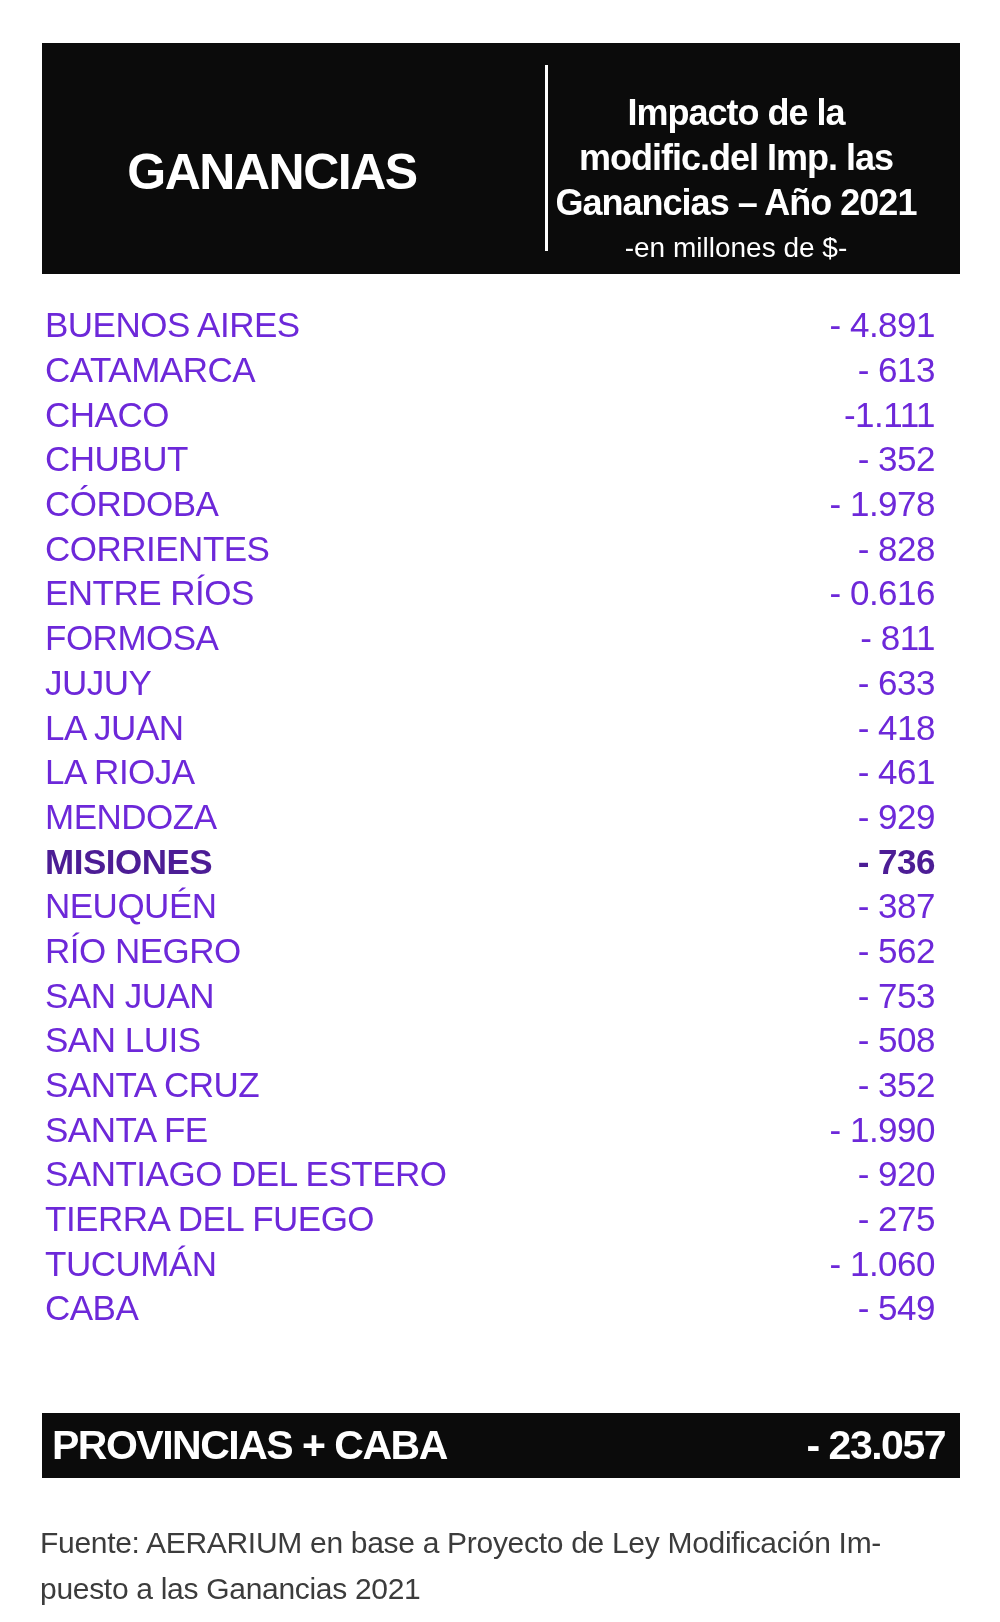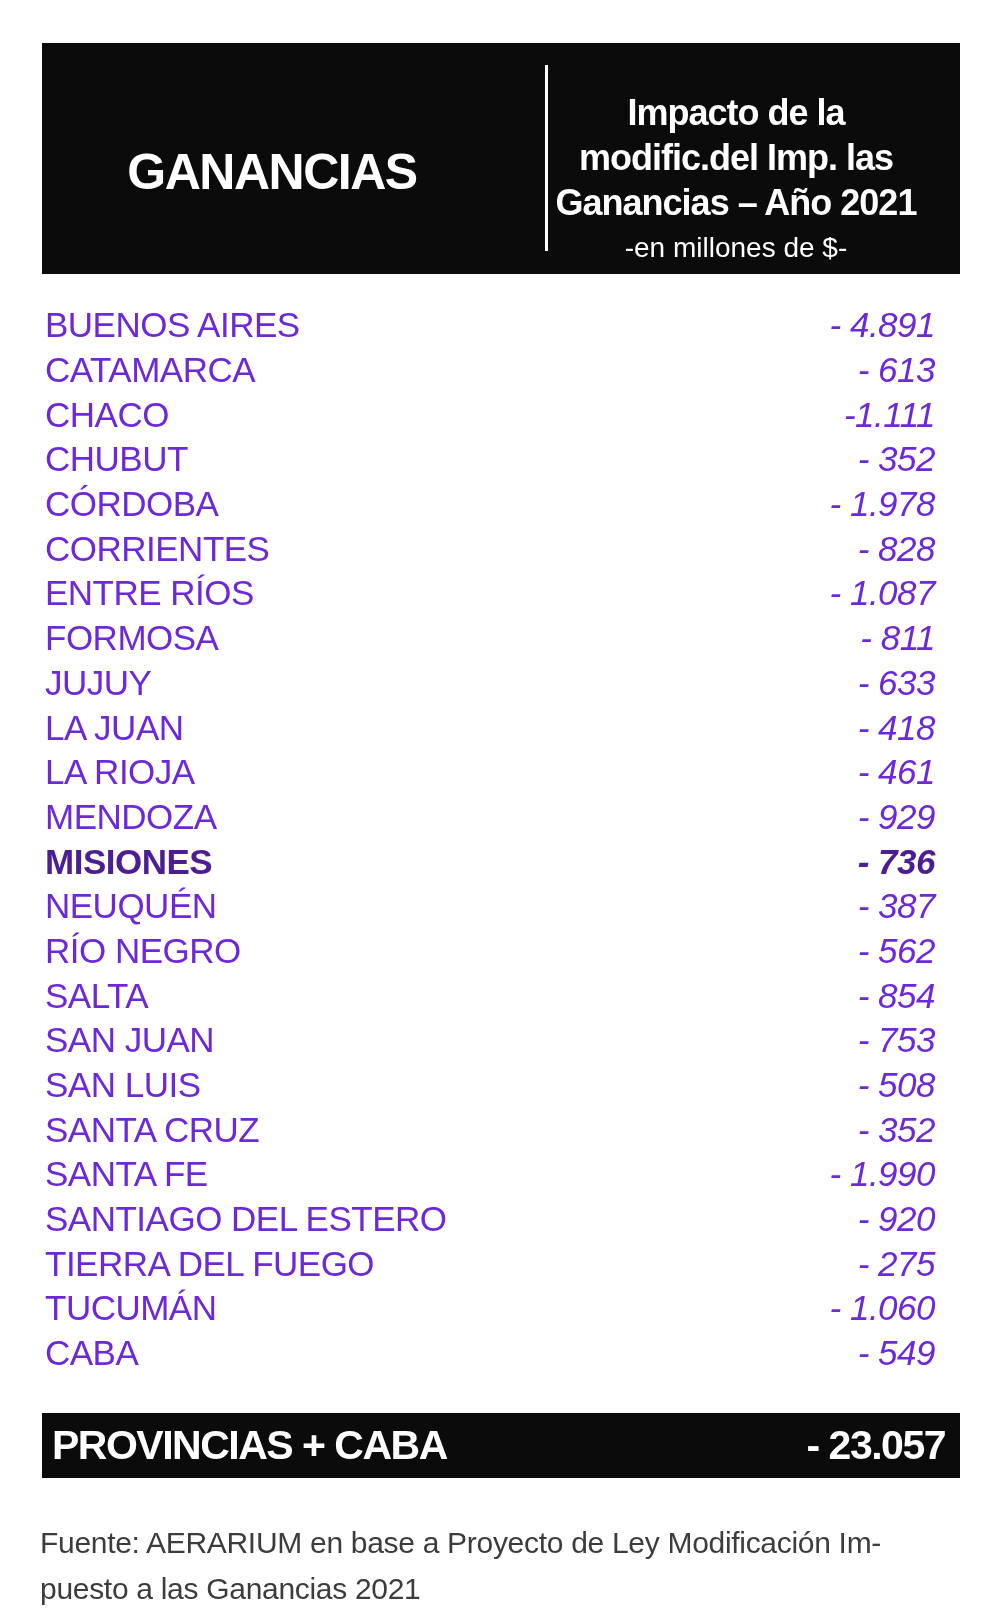--- a/index.html
+++ b/index.html
@@ -72,21 +72,21 @@
     display: flex;
     align-items: center;
     justify-content: space-between;
     padding-left: 45px;
     padding-right: 65px;
     font-size: 35px;
     color: #6d28d9;
     letter-spacing: -0.5px;
     white-space: nowrap;
   }
-  .row .value { text-align: right; font-style: italic; }
+  .row .value { text-align: right; }
   .row.highlight {
     color: #4c1d95;
     font-weight: bold;
   }
 
   
   .total-band {
     position: absolute;
     left: 42px; top: 1413px;
     width: 918px; height: 65px;
@@ -158,21 +158,21 @@
       <span class="value">- 1.978</span>
     </div>
 
     <div class="row">
       <span class="label">CORRIENTES</span>
       <span class="value">- 828</span>
     </div>
 
     <div class="row">
       <span class="label">ENTRE RÍOS</span>
-      <span class="value">- 1.087</span>
+      <span class="value">- 0.616</span>
     </div>
 
     <div class="row">
       <span class="label">FORMOSA</span>
       <span class="value">- 811</span>
     </div>
 
     <div class="row">
       <span class="label">JUJUY</span>
       <span class="value">- 633</span>
@@ -201,24 +201,20 @@
     <div class="row">
       <span class="label">NEUQUÉN</span>
       <span class="value">- 387</span>
     </div>
 
     <div class="row">
       <span class="label">RÍO NEGRO</span>
       <span class="value">- 562</span>
     </div>
 
-    <div class="row">
-      <span class="label">SALTA</span>
-      <span class="value">- 854</span>
-    </div>
 
     <div class="row">
       <span class="label">SAN JUAN</span>
       <span class="value">- 753</span>
     </div>
 
     <div class="row">
       <span class="label">SAN LUIS</span>
       <span class="value">- 508</span>
     </div>

